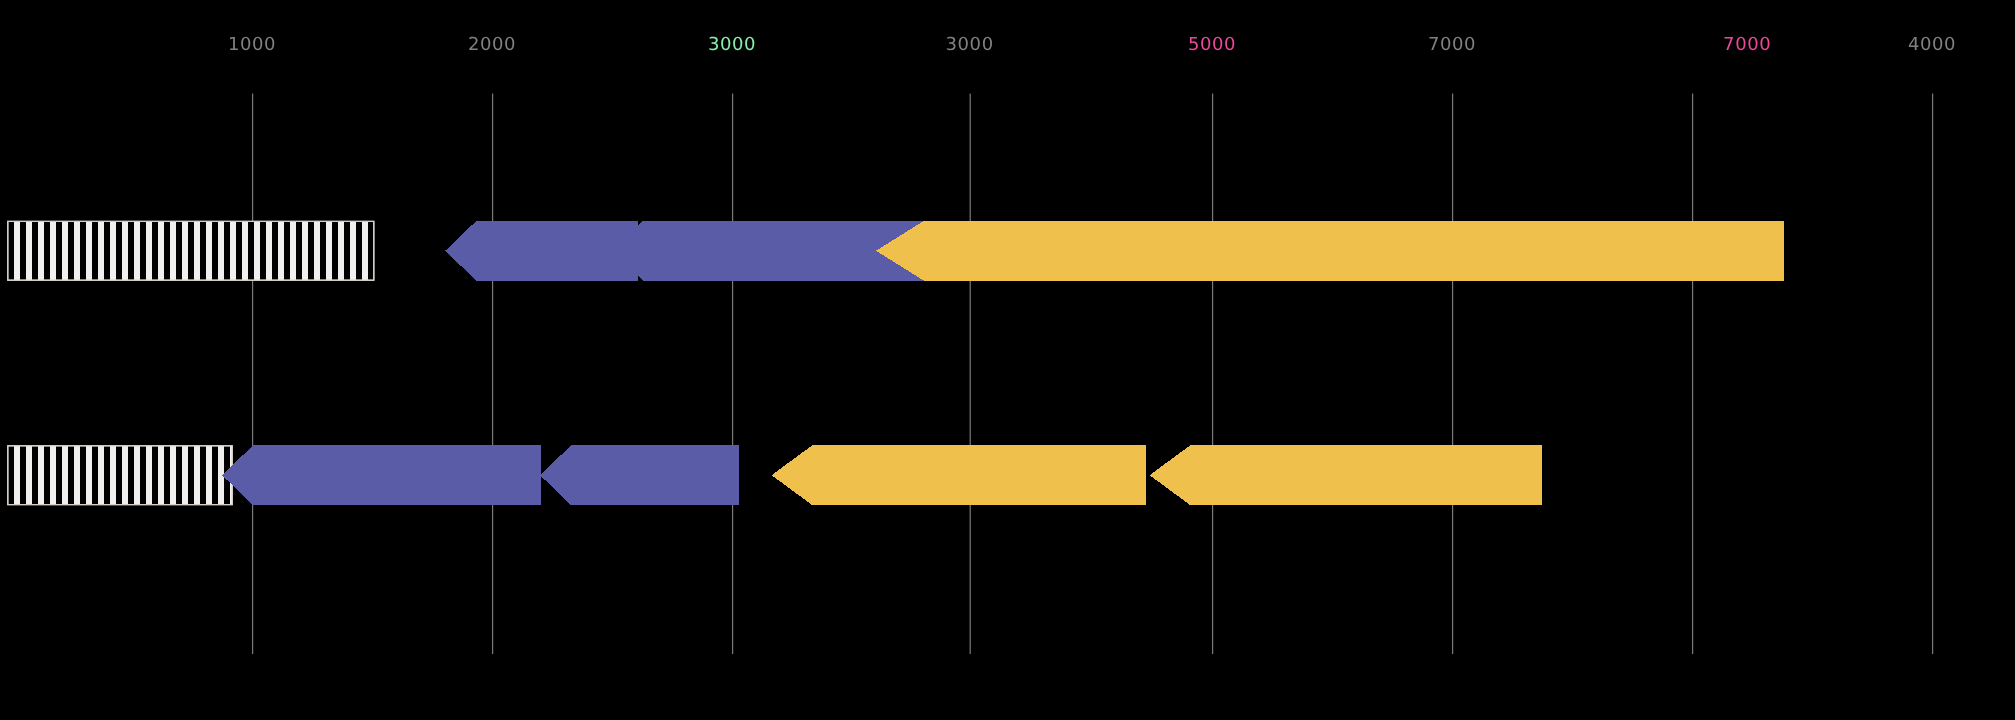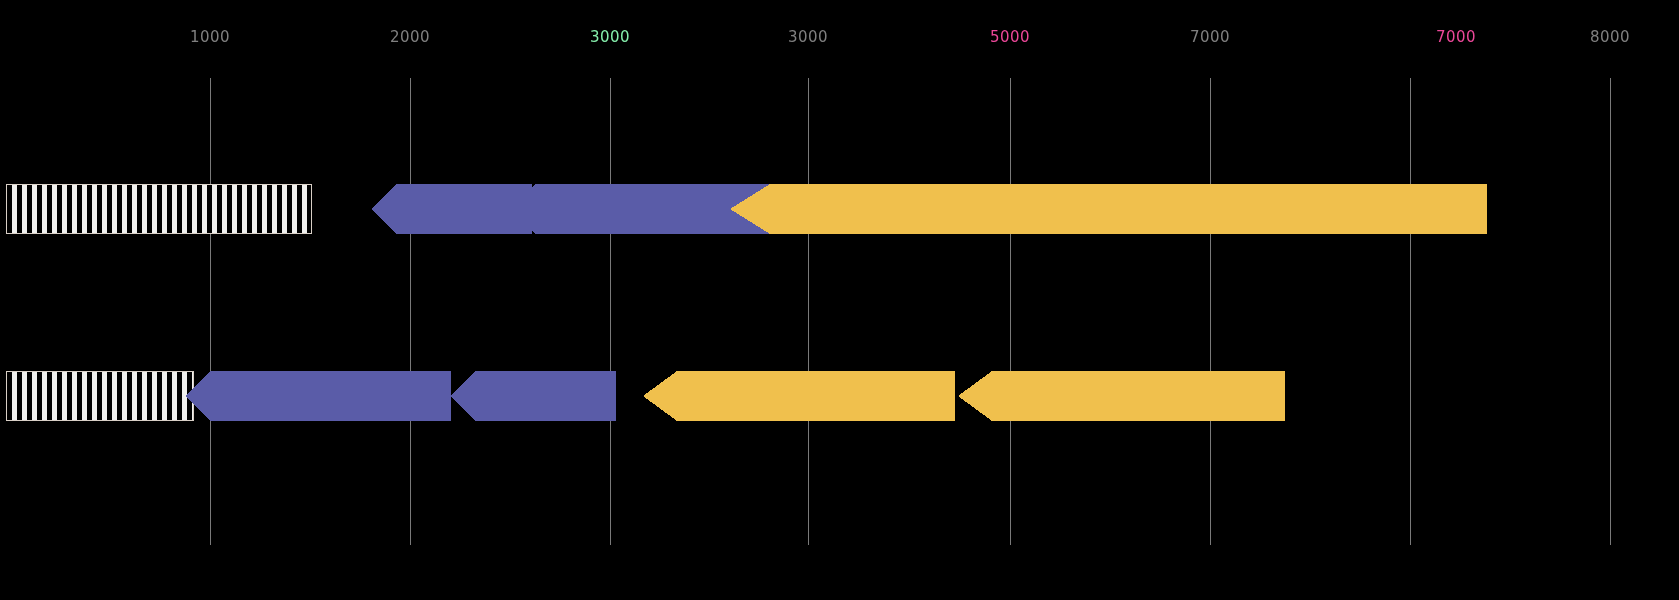--- a/index.html
+++ b/index.html
@@ -78,21 +78,21 @@
       <div class="gridline" style="left: 1610px; top: 78px; height: 467px; background: rgb(122, 122, 122);"></div>
     </div>
   <div class="axis-layer">
       <div class="tick-label" style="left: 210px; top: 26px; color: rgb(128, 128, 128);">1000</div>
       <div class="tick-label" style="left: 410px; top: 26px; color: rgb(128, 128, 128); text-align: right;">2000</div>
       <div class="tick-label" style="left: 610px; top: 26px; color: #86efac;">3000</div>
       <div class="tick-label" style="left: 808px; top: 26px; color: rgb(128, 128, 128);">3000</div>
       <div class="tick-label" style="left: 1010px; top: 26px; color: #ec4899;">5000</div>
       <div class="tick-label" style="left: 1210px; top: 26px; color: rgb(128, 128, 128);">7000</div>
       <div class="tick-label" style="left: 1456px; top: 26px; color: #ec4899;">7000</div>
-      <div class="tick-label" style="left: 1610px; top: 26px; color: rgb(128, 128, 128);">8000</div>
+      <div class="tick-label" style="left: 1610px; top: 26px; color: rgb(128, 128, 128);">4000</div>
     </div>
   <div class="track-layer">
       <div style="position: absolute; left: 0px; top: 0px; width: 100%; height: 100%;">
         <div class="hatch-box" style="left: 6px; top: 184px; width: 306px; height: 50px;"></div>
         <div class="feature" style="left: 371px; top: 184px; width: 161px; height: 50px;">
           <svg viewBox="0 0 161 50" preserveAspectRatio="none">
             <polygon points="26,0 161,0 161,50 26,50 0,25" fill="#5a5ca8" shape-rendering="crispEdges"></polygon>
           </svg>
         </div>
         <div class="feature" style="left: 510px; top: 184px; width: 87px; height: 50px;">

